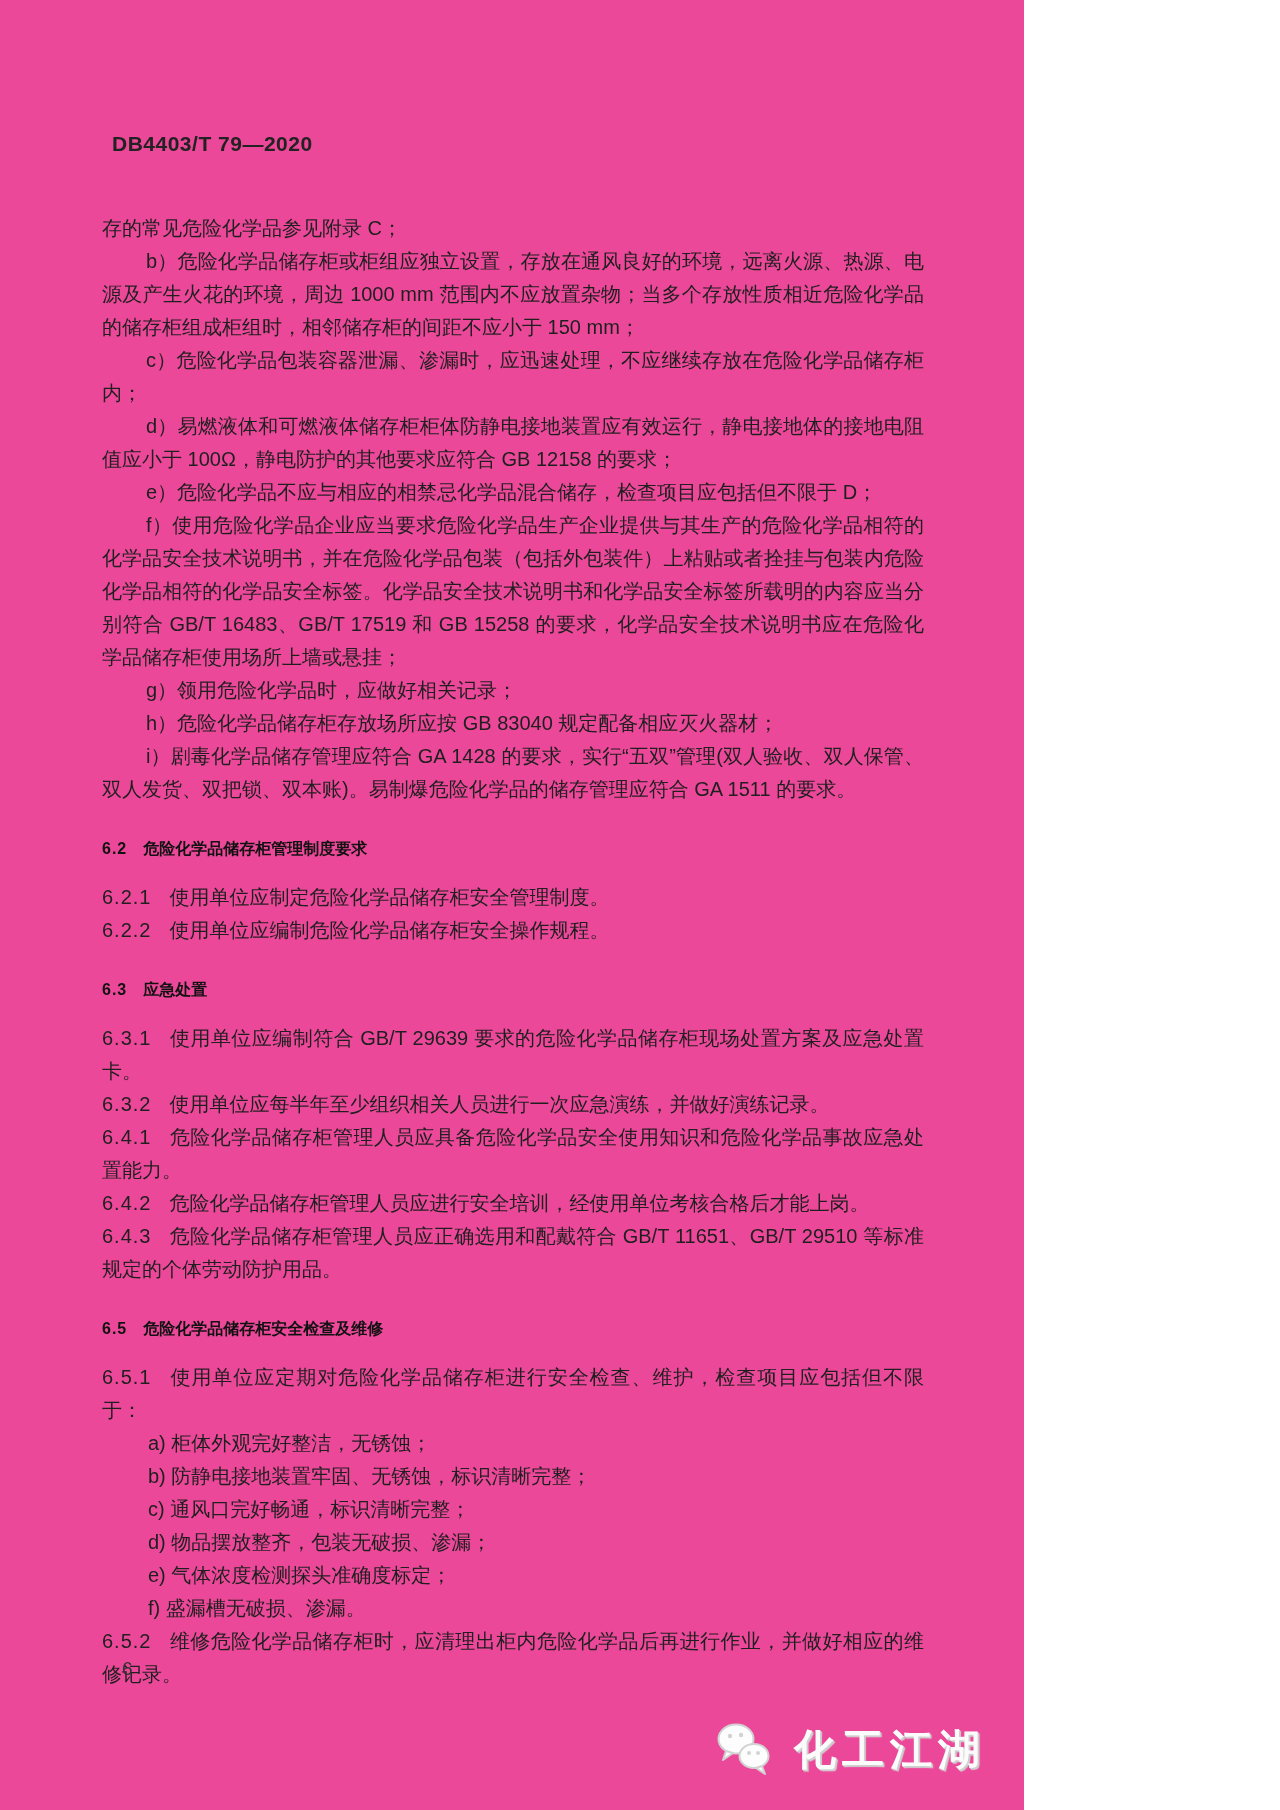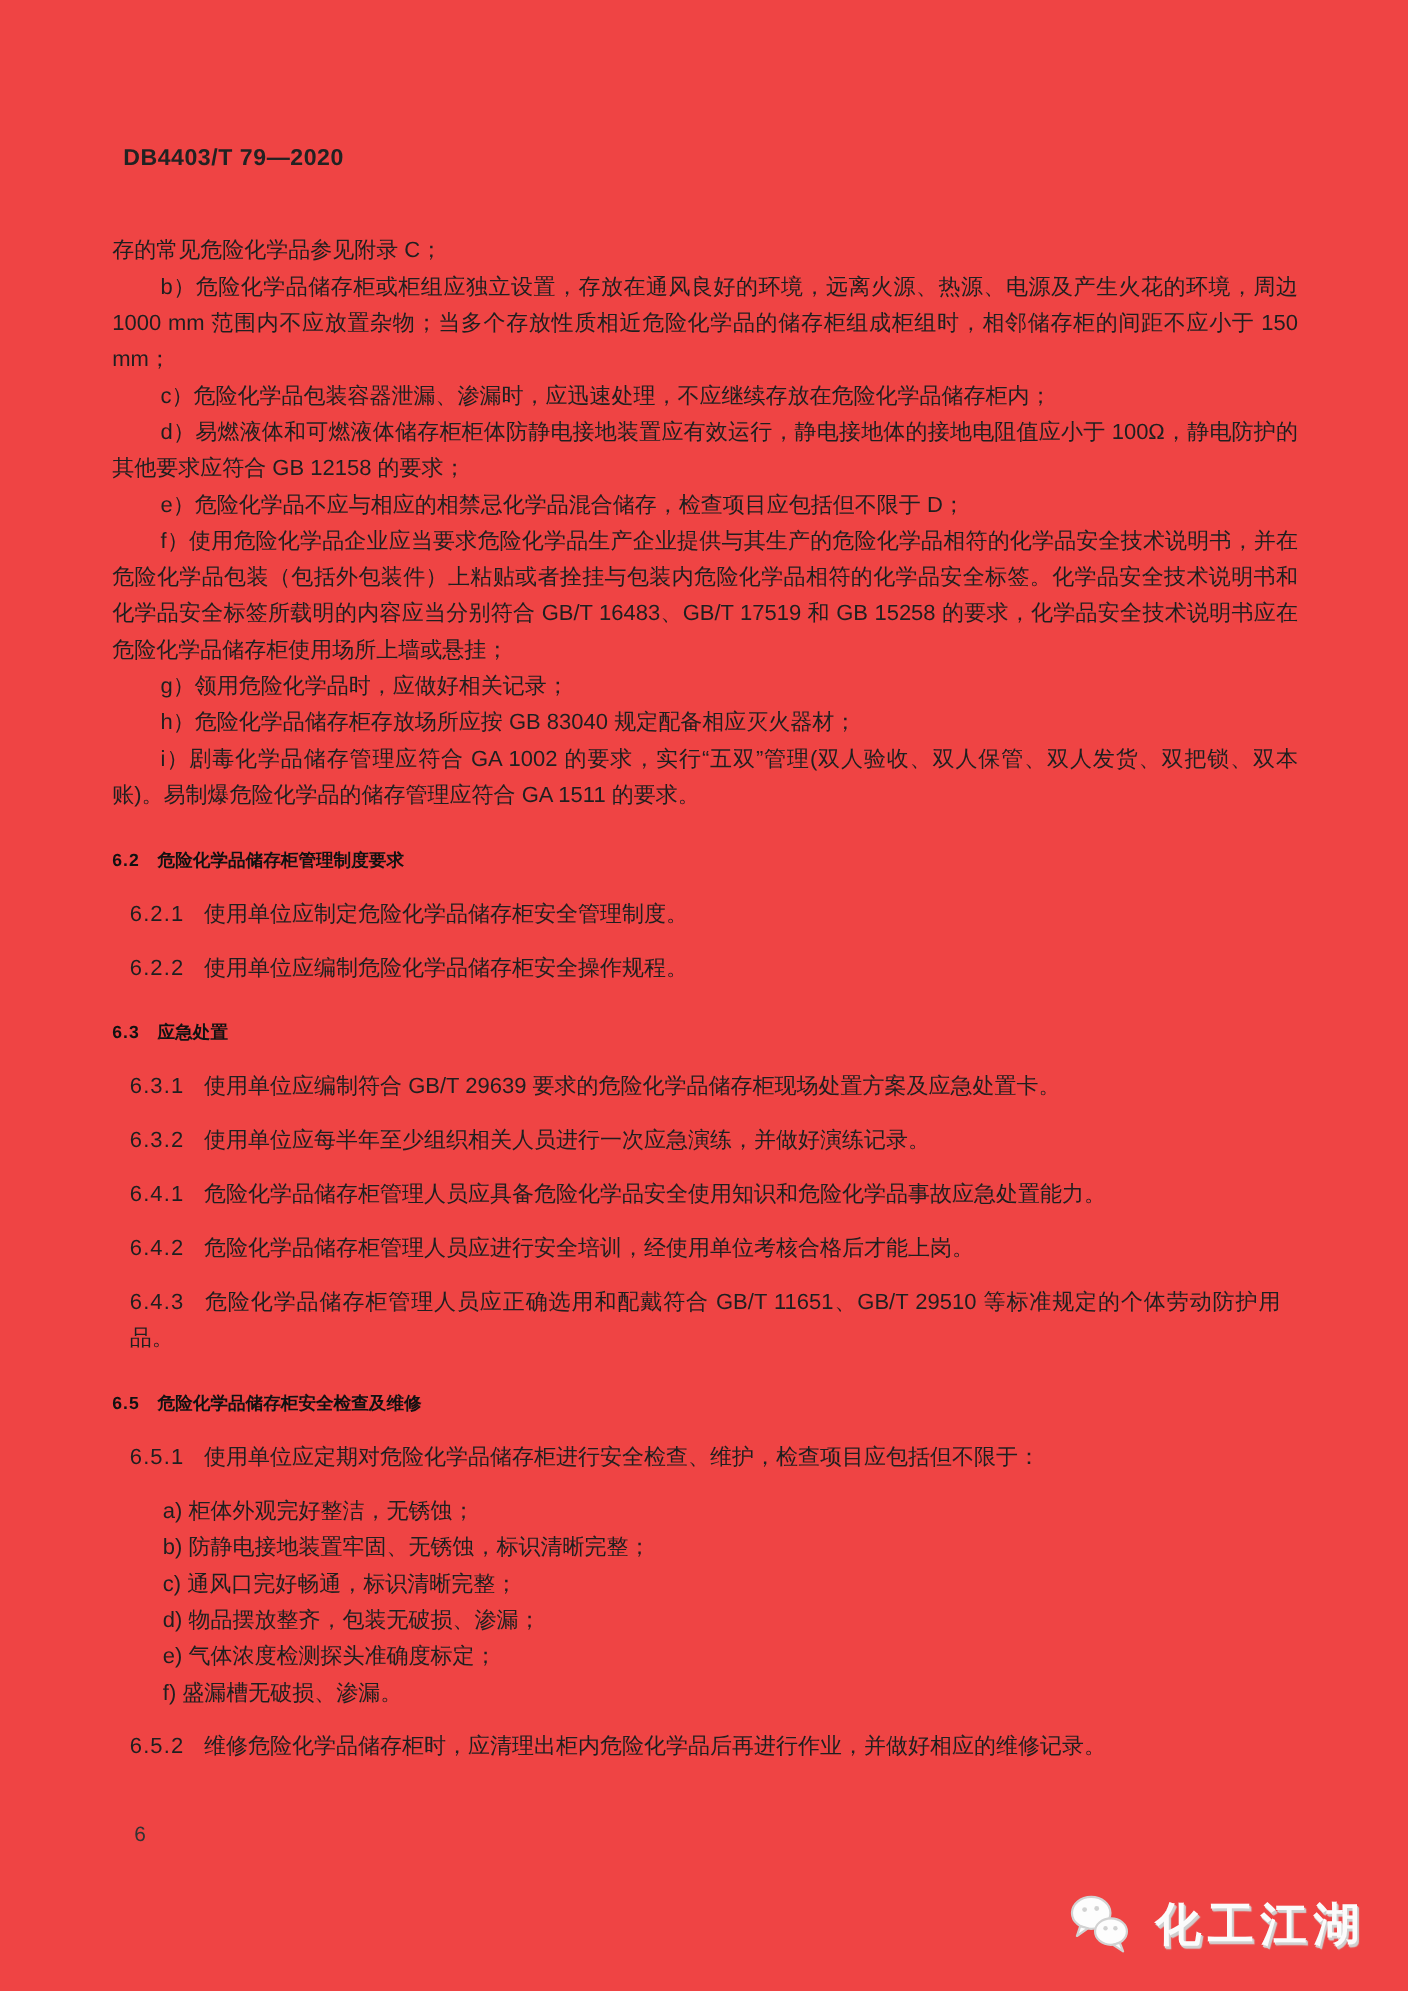--- a/index.html
+++ b/index.html
@@ -2,23 +2,23 @@
 <html lang="zh"><head>
 <meta charset="utf-8">
 <style>
   html, body {
     margin: 0;
     padding: 0;
     background: #ffffff;
   }
   .page {
     position: relative;
-    width: 1280px;
+    width: 1024px;
     height: 1810px;
-    background: #ef4444;
+    background: #ec4899;
     font-family: "Liberation Sans", sans-serif;
     color: #1f1f1f;
     box-sizing: border-box;
     padding: 132px 100px 0 102px;
     overflow: hidden;
   }
   .doc-code {
     font-size: 21px;
     font-weight: bold;
     letter-spacing: 0.5px;
@@ -41,21 +41,21 @@
     font-weight: bold;
     color: #111111;
     margin: 26px 0 16px 0;
     line-height: 33px;
   }
   .section-heading .sec-num {
     margin-right: 1em;
     letter-spacing: 1px;
   }
   .clause {
-    margin: 16px;
+    margin: 0;
   }
   .clause .clause-num {
     margin-right: 0.9em;
     letter-spacing: 1px;
   }
   .checklist {
     margin: 0;
     padding-left: 2.3em;
     list-style: none;
   }
@@ -100,21 +100,21 @@
 
     <p class="para">存的常见危险化学品参见附录 C；</p>
 
     <p class="para indent">b）危险化学品储存柜或柜组应独立设置，存放在通风良好的环境，远离火源、热源、电源及产生火花的环境，周边 1000 mm 范围内不应放置杂物；当多个存放性质相近危险化学品的储存柜组成柜组时，相邻储存柜的间距不应小于 150 mm；</p>
     <p class="para indent">c）危险化学品包装容器泄漏、渗漏时，应迅速处理，不应继续存放在危险化学品储存柜内；</p>
     <p class="para indent">d）易燃液体和可燃液体储存柜柜体防静电接地装置应有效运行，静电接地体的接地电阻值应小于 100Ω，静电防护的其他要求应符合 GB 12158 的要求；</p>
     <p class="para indent">e）危险化学品不应与相应的相禁忌化学品混合储存，检查项目应包括但不限于 D；</p>
     <p class="para indent">f）使用危险化学品企业应当要求危险化学品生产企业提供与其生产的危险化学品相符的化学品安全技术说明书，并在危险化学品包装（包括外包装件）上粘贴或者拴挂与包装内危险化学品相符的化学品安全标签。化学品安全技术说明书和化学品安全标签所载明的内容应当分别符合 GB/T 16483、GB/T 17519 和 GB 15258 的要求，化学品安全技术说明书应在危险化学品储存柜使用场所上墙或悬挂；</p>
     <p class="para indent">g）领用危险化学品时，应做好相关记录；</p>
     <p class="para indent">h）危险化学品储存柜存放场所应按 GB 83040 规定配备相应灭火器材；</p>
-    <p class="para indent">i）剧毒化学品储存管理应符合 GA 1002 的要求，实行“五双”管理(双人验收、双人保管、双人发货、双把锁、双本账)。易制爆危险化学品的储存管理应符合 GA 1511 的要求。</p>
+    <p class="para indent">i）剧毒化学品储存管理应符合 GA 1428 的要求，实行“五双”管理(双人验收、双人保管、双人发货、双把锁、双本账)。易制爆危险化学品的储存管理应符合 GA 1511 的要求。</p>
 
     <h2 class="section-heading">
       <span class="sec-num">6.2</span><span>危险化学品储存柜管理制度要求</span>
     </h2>
     <p class="clause">
       <span class="clause-num">6.2.1</span><span>使用单位应制定危险化学品储存柜安全管理制度。</span>
     </p>
     <p class="clause">
       <span class="clause-num">6.2.2</span><span>使用单位应编制危险化学品储存柜安全操作规程。</span>
     </p>

